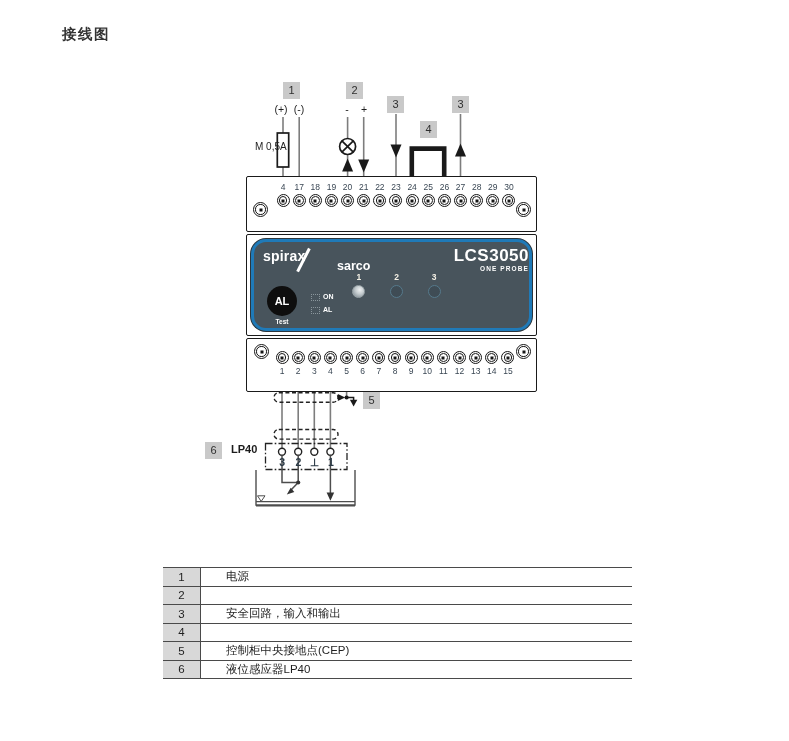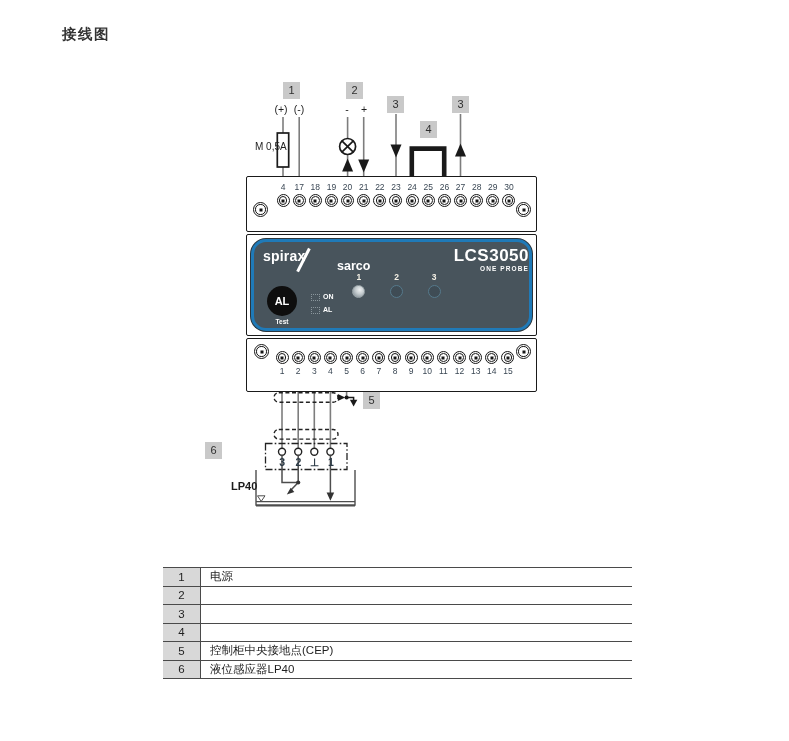--- a/index.html
+++ b/index.html
@@ -11,21 +11,21 @@
   
   .callout{position:absolute;width:17px;height:17px;background:var(--callout-bg,#c9c9c9);
            color:#2e2e2e;font-size:11px;line-height:17px;text-align:center;z-index:4;}
   #c1{left:283px;top:82px}#c2{left:346px;top:82px}#c3a{left:387px;top:96px}
   #c3b{left:452px;top:96px}#c4{left:420px;top:121px}#c5{left:363px;top:392px}
   #c6{left:205px;top:442px}
   
   .plab{position:absolute;top:103px;width:20px;text-align:center;font-size:10.5px;color:#1e1e1e;z-index:4;}
   #lab-plus{left:271px}#lab-minus{left:289px}#lab-neg{left:337px}#lab-pos{left:354px}
   #lab-fuse{position:absolute;left:255px;top:141px;font-size:10px;color:#1e1e1e;z-index:4;}
-  #lab-lp40{position:absolute;left:231px;top:443px;font-size:11px;font-weight:bold;color:#1c1c1c;z-index:4;margin-top:37px;}
+  #lab-lp40{position:absolute;left:231px;top:443px;font-size:11px;font-weight:bold;color:#1c1c1c;z-index:4;}
   
   .case{position:absolute;left:246px;width:291px;background:#fff;border:1.8px solid #1a1a1a;
         border-radius:2px;box-sizing:border-box;z-index:2;}
   #case-top{top:176px;height:56px}
   #case-mid{top:234px;height:102px}
   #case-bottom{top:338px;height:54px}
   
   #panel{position:absolute;left:4px;top:4px;right:4px;bottom:4px;
          background:var(--panel-bg,#48545c);border:3.5px solid var(--panel-border,#1f7ab8);
          border-radius:15px;box-shadow:0 0 0 1px #2c363d;}
@@ -77,21 +77,21 @@
   
   .probe-labels{position:absolute;left:274px;top:456px;width:65px;display:grid;
                 grid-template-columns:repeat(4,1fr);text-align:center;font-size:10.5px;
                 font-weight:bold;color:#2b3a46;z-index:3;}
   
   .tbl{position:absolute;left:163px;top:567px;width:469px;border-top:1.7px solid #4a4a4a;z-index:4;}
   .trow-t{display:flex;align-items:stretch;height:17.5px;border-bottom:1.7px solid #4a4a4a;}
   .tc1{width:38px;background:var(--tbl-col1,#d8d8d8);border-right:1.4px solid #4a4a4a;
        display:flex;align-items:center;justify-content:center;font-size:11.5px;color:#1f1f1f;
        box-sizing:border-box;}
-  .tc2{flex:1;display:flex;align-items:center;padding-left:9px;font-size:11.5px;color:#1f1f1f;}
+  .tc2{flex:1;display:flex;align-items:center;padding-left:9px;font-size:11.5px;color:#1f1f1f;margin-left:16px;}
   
   #wiring{position:absolute;left:0;top:0;z-index:1;}
 </style>
 </head>
 <body>
 
 <div id="root">
 
   <div id="title">接线图</div>
 
@@ -392,20 +392,21 @@
           <div class="tc1">1</div>
           <div class="tc2">电源</div>
         </div>
 
         <div class="trow-t">
           <div class="tc1">2</div>
         </div>
 
         <div class="trow-t">
           <div class="tc1">3</div>
+          <div class="tc2">安全回路，输入和输出</div>
         </div>
 
         <div class="trow-t">
           <div class="tc1">4</div>
         </div>
 
         <div class="trow-t">
           <div class="tc1">5</div>
           <div class="tc2">控制柜中央接地点(CEP)</div>
         </div>

